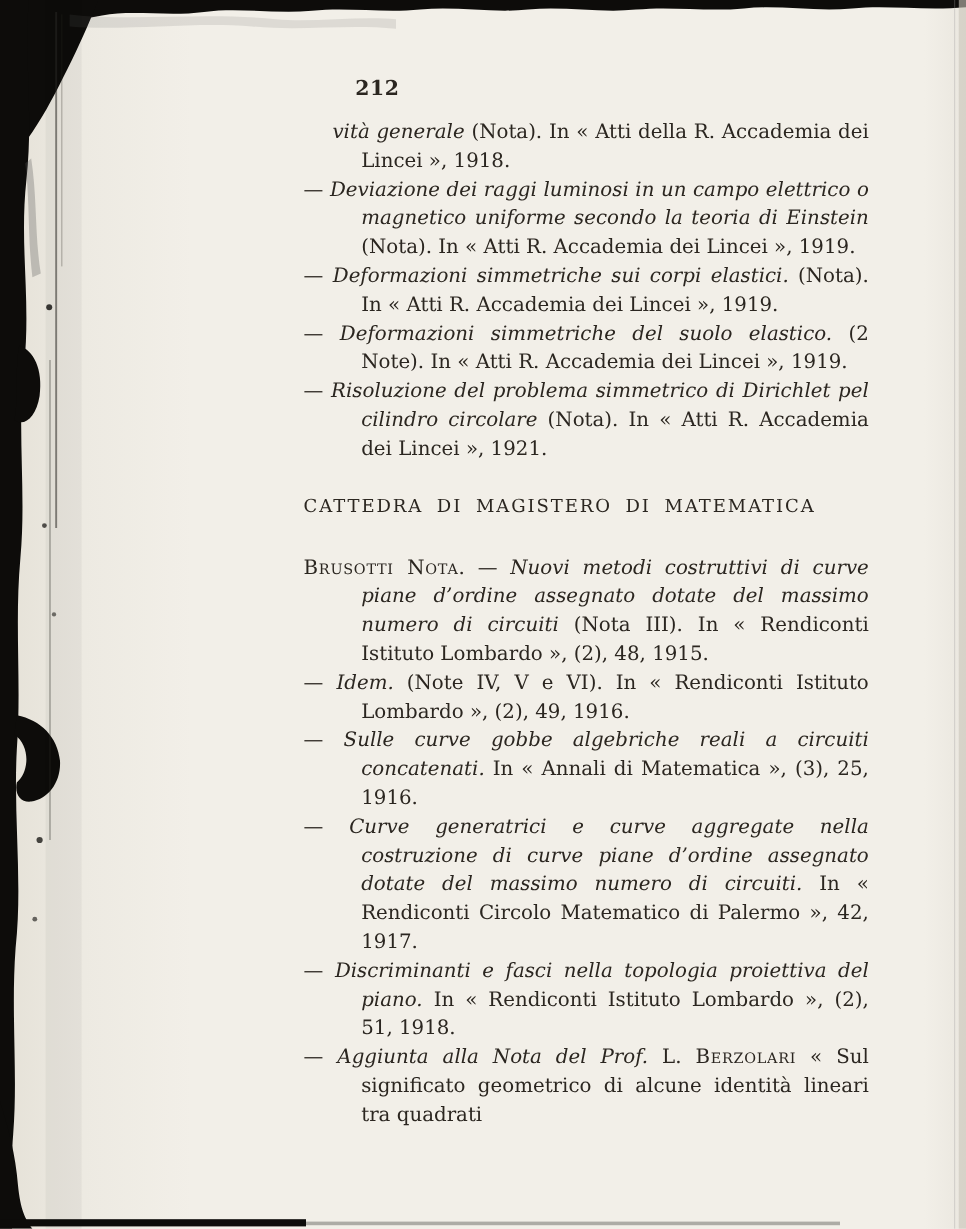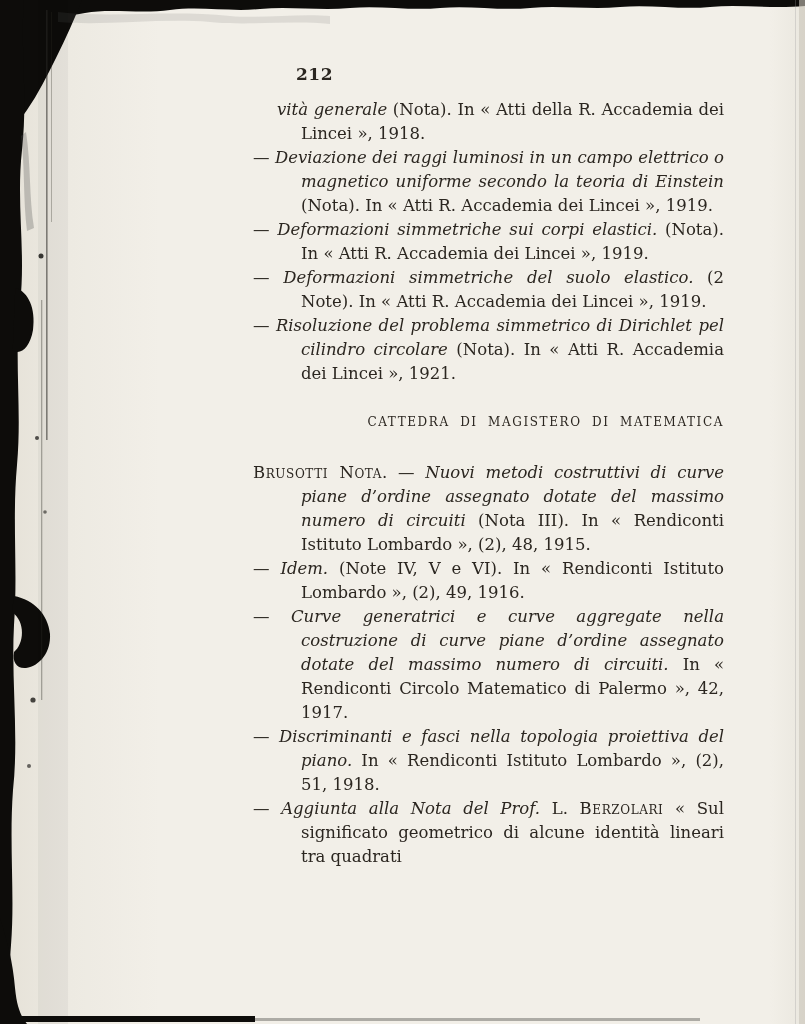--- a/index.html
+++ b/index.html
@@ -26,22 +26,22 @@
     font-size: 16.5px; line-height: 24px;
     color: var(--ink, #2b2620);
     text-align: justify;
   }
   .entry { margin: 0; padding-left: 48px; text-indent: -48px; }
   .entry.continuation { text-indent: -24px; }
   .entry i { }
   .sc { font-variant: small-caps; letter-spacing: 0.6px; }
   .heading {
     margin: 24px 0 27px 0;
-    font-size: 12px; font-weight: 400;
-    text-align: right; text-indent: 0;
+    font-size: 15px; font-weight: 400;
+    text-align: left; text-indent: 0;
     letter-spacing: 1.6px; word-spacing: 5px;
     color: var(--ink, #2b2620);
   }
 </style>
 </head>
 <body>
 
 <div class="page">
 
   <svg class="scan-svg" width="805" height="1024" viewBox="0 0 805 1024">
@@ -85,19 +85,20 @@
         <p class="entry continuation"><i>vità generale</i><span> (Nota). In « Atti della R. Accademia dei Lincei », 1918.</span></p>
         <p class="entry"><span>— </span><i>Deviazione dei raggi luminosi in un campo elettrico o magnetico uniforme secondo la teoria di Einstein</i><span> (Nota). In « Atti R. Accademia dei Lincei », 1919.</span></p>
         <p class="entry"><span>— </span><i>Deformazioni simmetriche sui corpi elastici.</i><span> (Nota). In « Atti R. Accademia dei Lincei », 1919.</span></p>
         <p class="entry"><span>— </span><i>Deformazioni simmetriche del suolo elastico.</i><span> (2 Note). In « Atti R. Accademia dei Lincei », 1919.</span></p>
         <p class="entry"><span>— </span><i>Risoluzione del problema simmetrico di Dirichlet pel cilindro circolare</i><span> (Nota). In « Atti R. Accademia dei Lincei », 1921.</span></p>
       </div>
     <div class="heading">CATTEDRA DI MAGISTERO DI MATEMATICA</div>
     <div id="block2">
         <p class="entry"><span class="sc">Brusotti Nota</span><span>. — </span><i>Nuovi metodi costruttivi di curve piane d’ordine assegnato dotate del massimo numero di circuiti</i><span> (Nota III). In « Rendiconti Istituto Lombardo », (2), 48, 1915.</span></p>
         <p class="entry"><span>— </span><i>Idem.</i><span> (Note IV, V e VI). In « Rendiconti Istituto Lombardo », (2), 49, 1916.</span></p>
+        <p class="entry"><span>— </span><i>Sulle curve gobbe algebriche reali a circuiti concatenati.</i><span> In « Annali di Matematica », (3), 25, 1916.</span></p>
         <p class="entry"><span>— </span><i>Curve generatrici e curve aggregate nella costruzione di curve piane d’ordine assegnato dotate del massimo numero di circuiti.</i><span> In « Rendiconti Circolo Matematico di Palermo », 42, 1917.</span></p>
         <p class="entry"><span>— </span><i>Discriminanti e fasci nella topologia proiettiva del piano.</i><span> In « Rendiconti Istituto Lombardo », (2), 51, 1918.</span></p>
         <p class="entry"><span>— </span><i>Aggiunta alla Nota del Prof. </i><span>L. </span><span class="sc">Berzolari</span><span> « Sul significato geometrico di alcune identità lineari tra quadrati</span></p>
       </div>
   </div>
 
 </div>
 
 </body></html>

